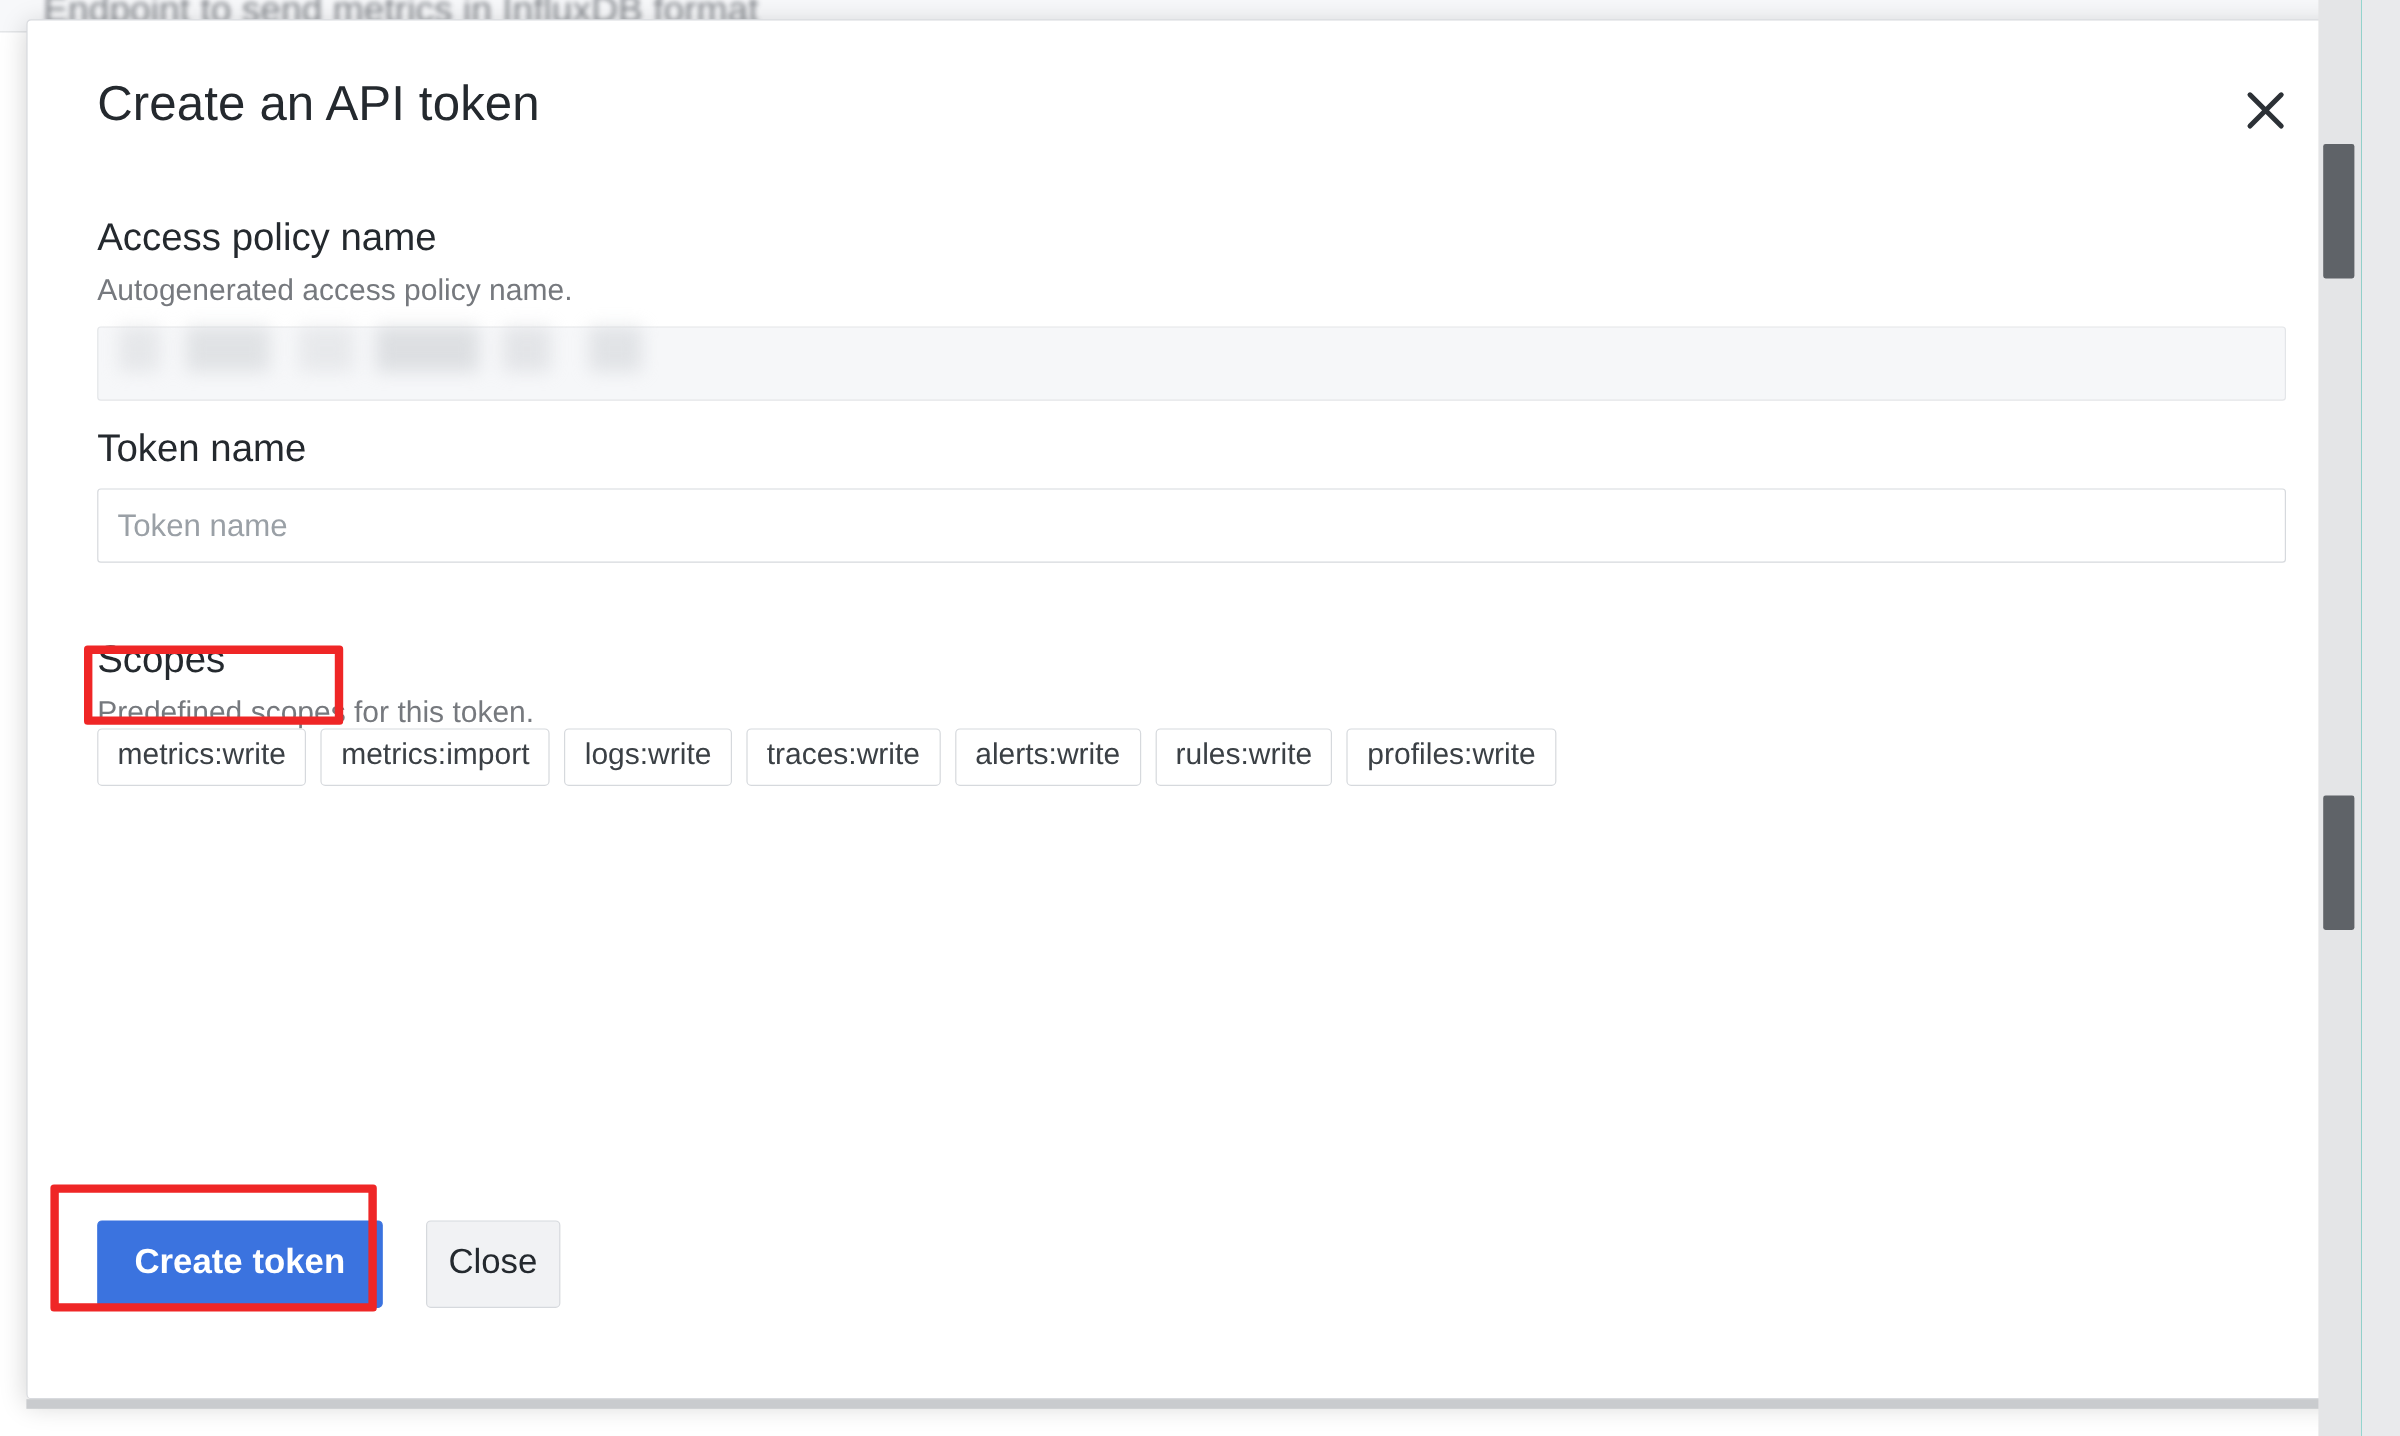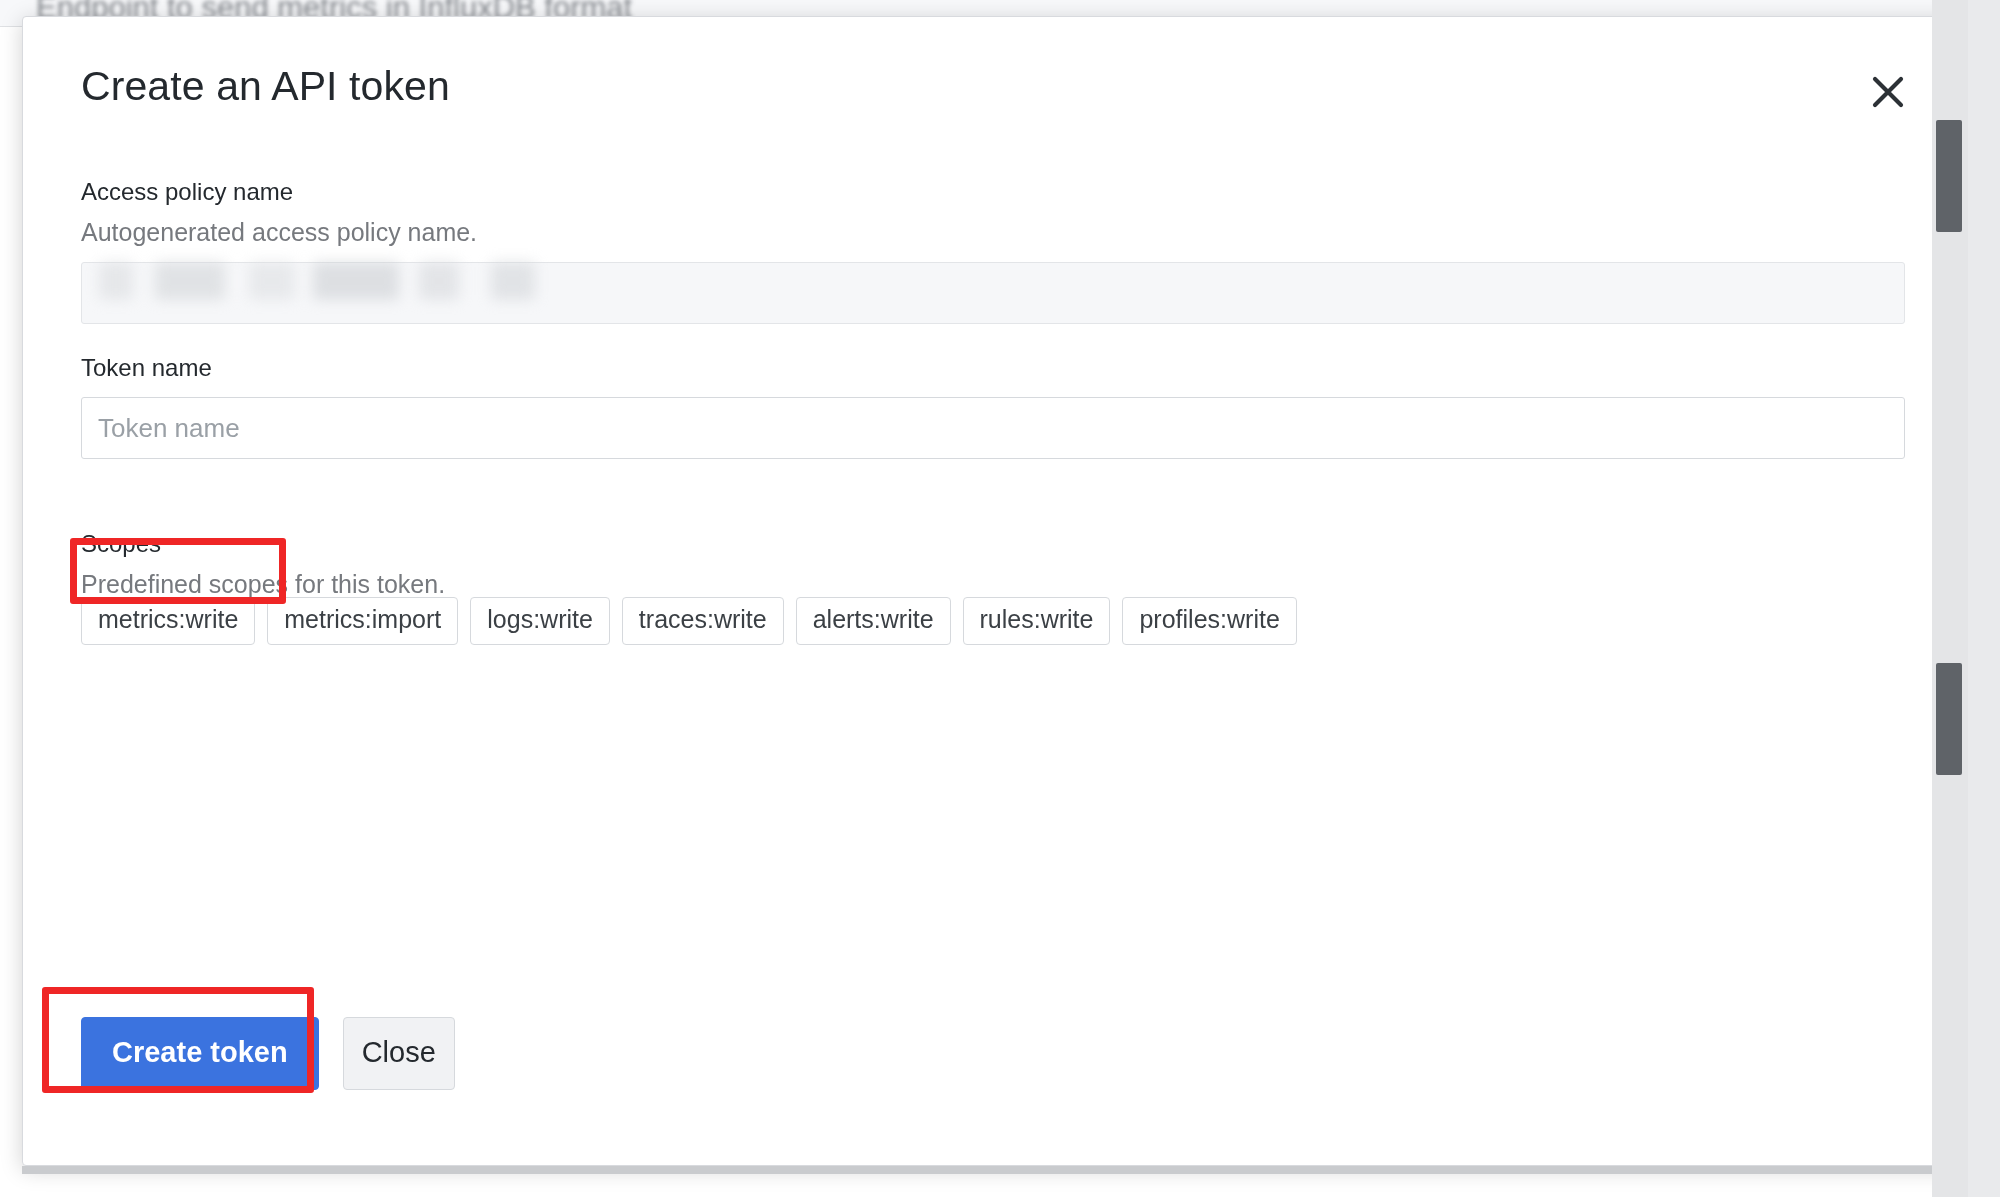--- a/index.html
+++ b/index.html
@@ -89,21 +89,21 @@
     background: transparent;
     border: none;
     padding: 0;
   }
   .close-btn svg { display: block; }
 
   
   .field { position: absolute; left: 58px; }
 
   .field-label {
-    font-size: 24px;
+    font-size: 32px;
     color: #24292e;
     line-height: 1.25;
   }
   .field-help {
     font-size: 25px;
     color: #76797e;
     line-height: 1.25;
     margin-top: 10px;
   }
 
@@ -156,20 +156,21 @@
   }
   .chip {
     border: 1px solid #d6d9dd;
     border-radius: 4px;
     background: #ffffff;
     color: #3b4045;
     font-size: 25px;
     padding: 8px 16px 10px;
     white-space: nowrap;
     line-height: 1.1;
+    margin-top: 10px;
   }
 
   
   .note {
     position: absolute;
     left: 58px;
     top: 845px;
     width: 1840px;
     font-size: 30px;
     line-height: 58px;
@@ -180,21 +181,21 @@
     text-decoration: none;
   }
 
   
   .btn-row {
     position: absolute;
     left: 58px;
     top: 1000px;
     display: flex;
     align-items: center;
-    gap: 24px;
+    gap: 36px;
   }
   .btn {
     font-family: "Liberation Sans", sans-serif;
     font-size: 29px;
     border-radius: 4px;
     cursor: pointer;
     line-height: 1;
   }
   .btn-primary {
     background: #3b73df;

